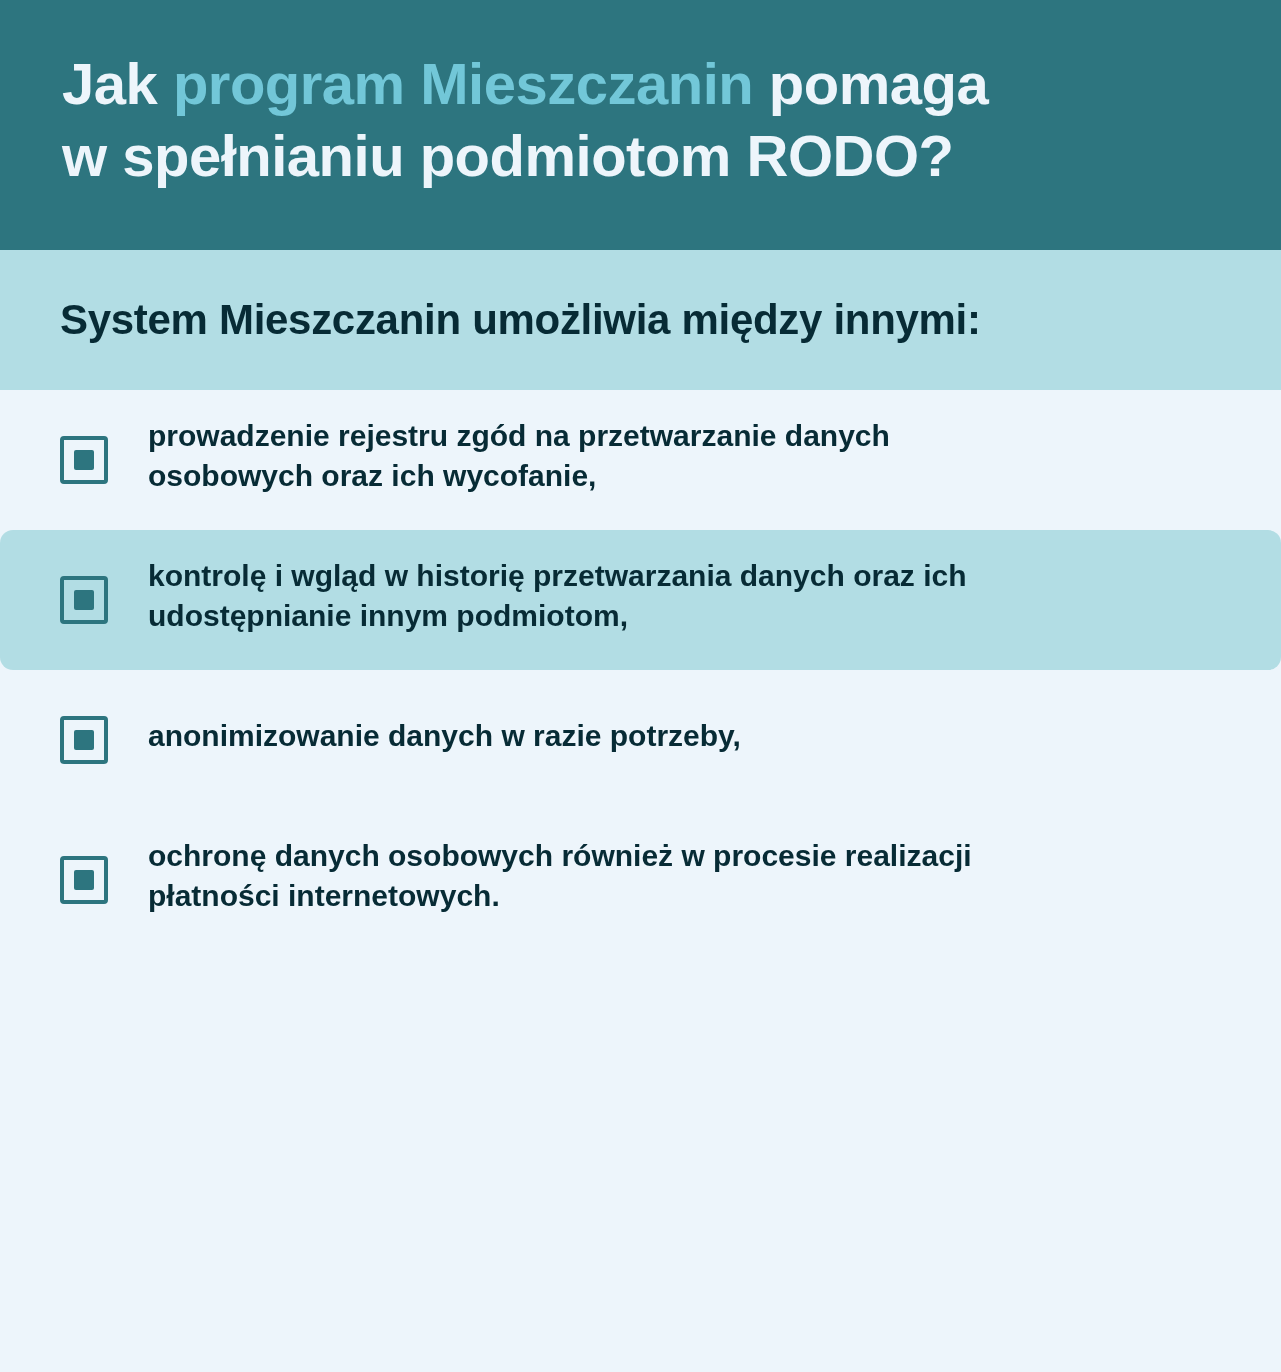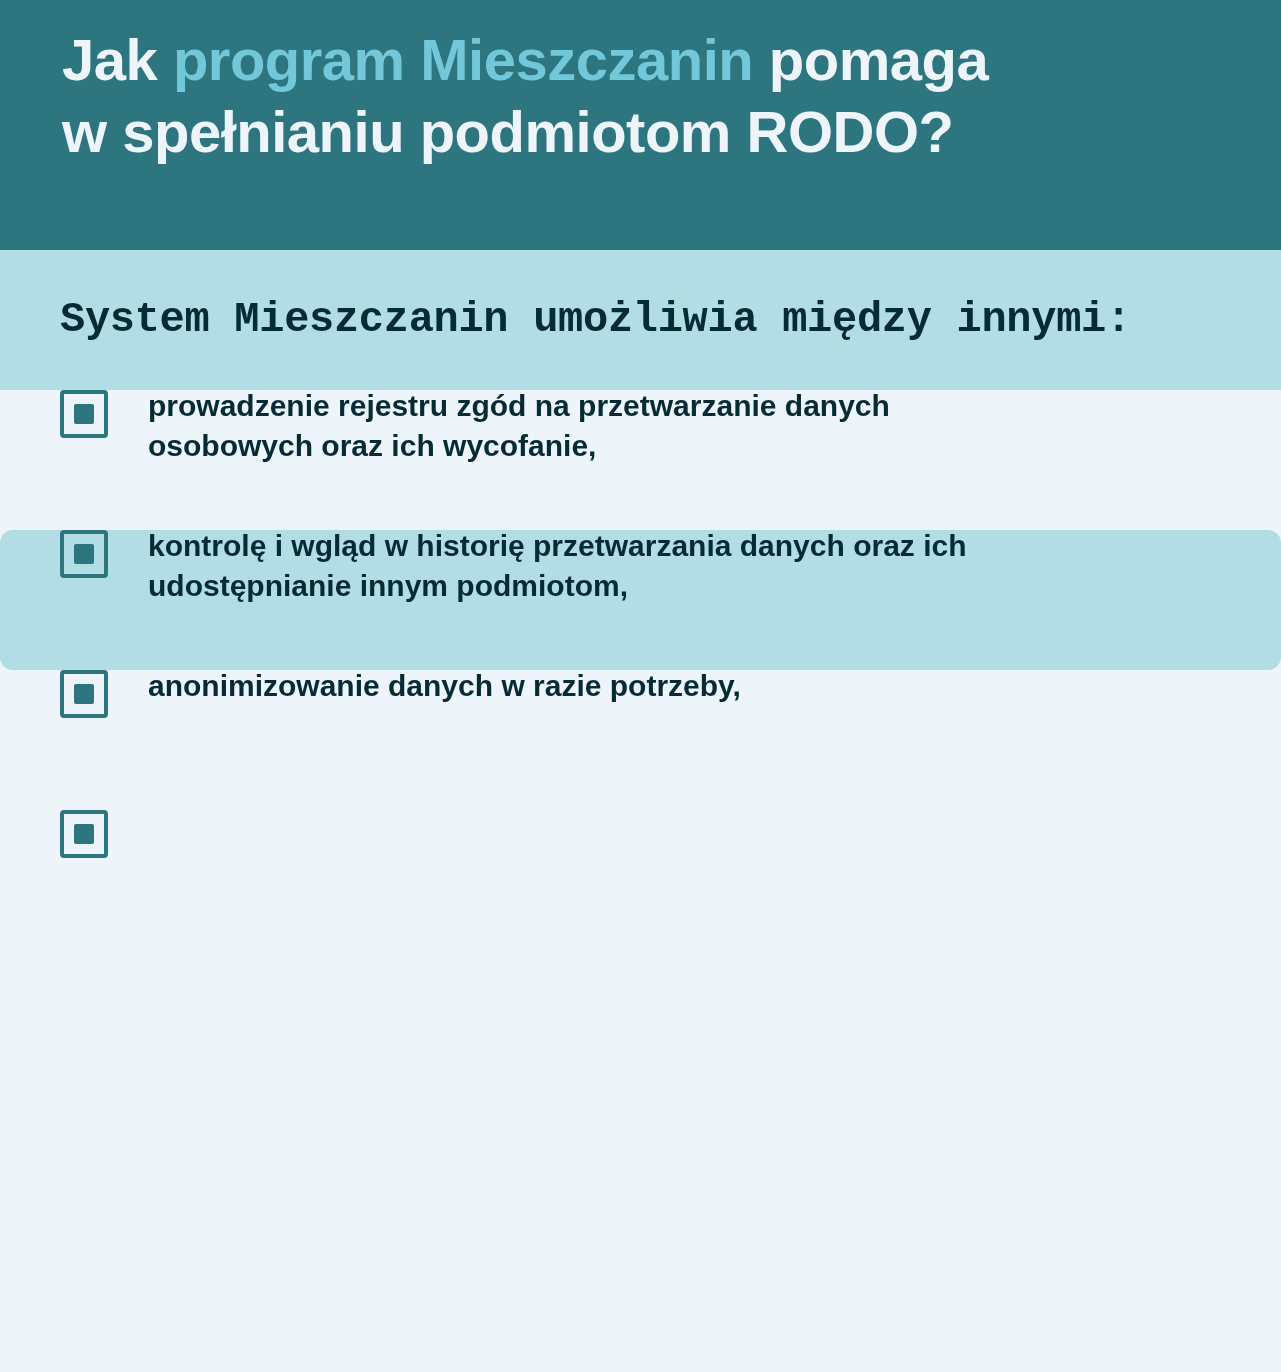--- a/index.html
+++ b/index.html
@@ -7,21 +7,21 @@
     width: 1281px;
     height: 1372px;
     overflow: hidden;
     font-family: "Liberation Sans", "DejaVu Sans", sans-serif;
     background: #edf5fb;
   }
   .header {
     height: 250px;
     background: #2d757f;
     box-sizing: border-box;
-    padding: 24px 0 0 62px;
+    padding: 48px 0 0 62px;
   }
   .title {
     margin: 0;
     font-size: 58px;
     line-height: 72px;
     font-weight: bold;
     color: #edf5fb;
     letter-spacing: -0.5px;
   }
   .title .accent { color: #72c7d8; }
@@ -32,27 +32,26 @@
     padding-left: 60px;
     display: flex;
     align-items: center;
   }
   .subtitle {
     margin: 0;
     font-size: 42px;
     font-weight: bold;
     color: #072b35;
     letter-spacing: -0.3px;
-    font-family: Liberation Mono, monospace;
   }
   .row {
     height: 140px;
     box-sizing: border-box;
     display: flex;
-    align-items: flex-start;
+    align-items: center;
   }
   .row.light { background: #edf5fb; }
   .row.dark { background: #b2dde4; border-radius: 13px; }
   .checkbox {
     width: 48px;
     height: 48px;
     box-sizing: border-box;
     border: 4px solid #2d757f;
     border-radius: 4px;
     margin-left: 60px;
@@ -111,14 +110,16 @@
   <div class="row light">
     <span class="checkbox">
         <span class="inner"></span>
       </span>
     <span class="item-text">anonimizowanie danych w razie potrzeby,</span>
   </div>
   <div class="row light">
     <span class="checkbox">
         <span class="inner"></span>
       </span>
+    <span class="item-text">ochronę danych osobowych również w procesie realizacji
+płatności internetowych.</span>
   </div>
 </div>
 
 </body></html>

